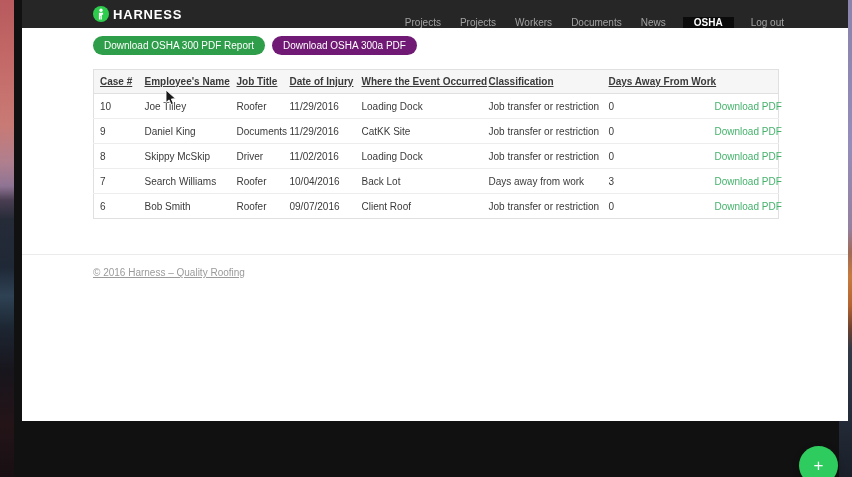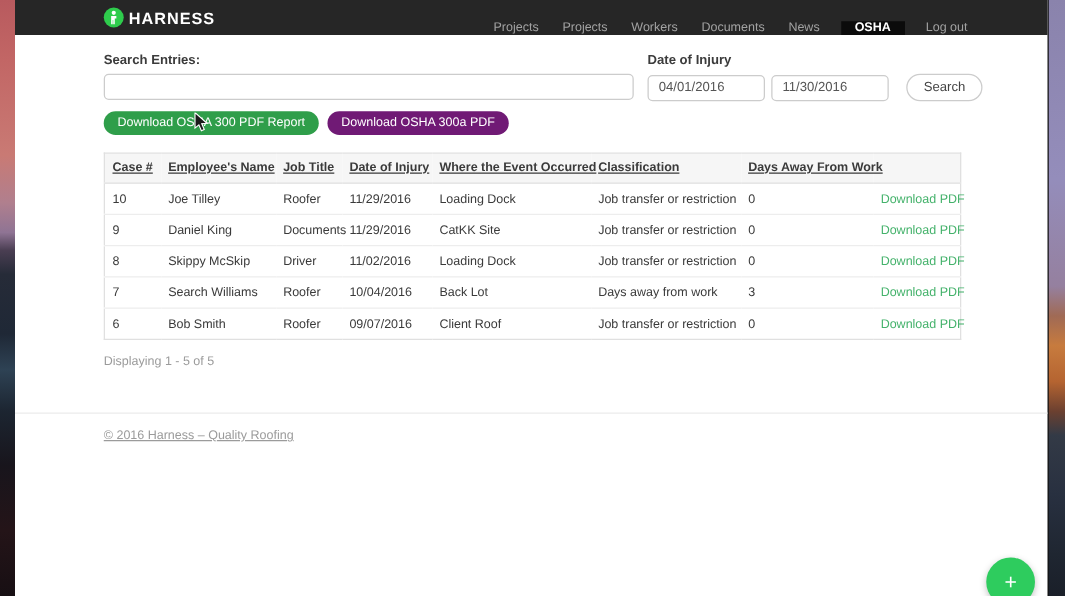--- a/index.html
+++ b/index.html
@@ -18,21 +18,21 @@
       #4a3e52 42%, #262b38 46%, #1f2836 56%, #2e4254 62%, #1c2531 69%,
       #18151c 78%, #241418 89%, #170f13 100%);
   }
   .bg-right {
     position: absolute; right: 0; top: 0; width: 13px; height: 477px;
     background: linear-gradient(180deg,
       #8a83ac 0%, #948dbb 30%, #95809f 48%, #a06a55 53%, #c77b3e 58%,
       #b56431 64%, #6b4030 69%, #333a46 73%, #283040 83%, #1f2631 93%, #1a1f29 100%);
   }
   .window {
-    position: absolute; left: 12px; top: 0; width: 826px; height: 477px;
+    position: absolute; left: 22px; top: 0; width: 826px; height: 421px;
     background: #ffffff;
   }
   
   .navbar {
     height: 28px; background: #262626;
     display: flex; align-items: stretch;
   }
   .brand {
     margin-left: 71px; display: flex; align-items: center; gap: 4px; cursor: pointer;
   }
@@ -139,34 +139,20 @@
       <div class="nav-item">Projects</div>
       <div class="nav-item">Projects</div>
       <div class="nav-item">Workers</div>
       <div class="nav-item">Documents</div>
       <div class="nav-item">News</div>
       <div class="nav-item active">OSHA</div>
       <div class="nav-item">Log out</div>
     </div>
   </div>
 
-  <div class="filters">
-    <div class="search-col">
-      <div class="filter-label">Search Entries:</div>
-      <input type="text" class="text-input search-input" value="" style="">
-    </div>
-    <div class="date-col">
-      <div class="filter-label">Date of Injury</div>
-      <div class="date-inputs">
-        <input type="text" class="text-input date-input" value="04/01/2016" style="">
-        <input type="text" class="text-input date-input" value="11/30/2016" style="">
-        <button class="search-btn">Search</button>
-      </div>
-    </div>
-  </div>
 
   <div class="actions">
     <button class="pill-btn dark-green">Download OSHA 300 PDF Report</button>
     <button class="pill-btn light-green">Download OSHA 300a PDF</button>
   </div>
 
   <div class="report-table-wrap">
     <table class="report">
       <colgroup>
         <col style="width:45px">
@@ -238,21 +224,20 @@
           <td>09/07/2016</td>
           <td>Client Roof</td>
           <td>Job transfer or restriction</td>
           <td>0</td>
           <td class="pdf-cell"><a class="pdf-link">Download PDF</a></td>
         </tr>
       </tbody>
     </table>
   </div>
 
-  <div class="summary">Displaying 1 - 5 of 5</div>
 
   <div class="footer-divider"></div>
   <div class="footer-text">© 2016 Harness – Quality Roofing</div>
 
   <button class="fab">
     <span>+</span>
   </button>
 
   <div class="cursor">
     <svg width="12" height="17" viewBox="0 0 12 17">

